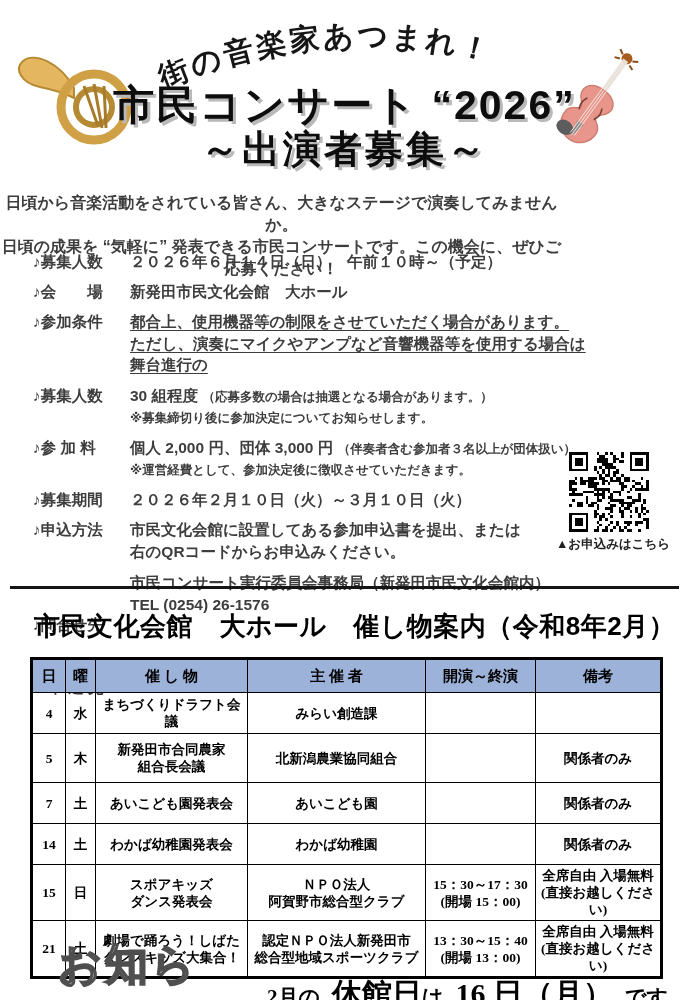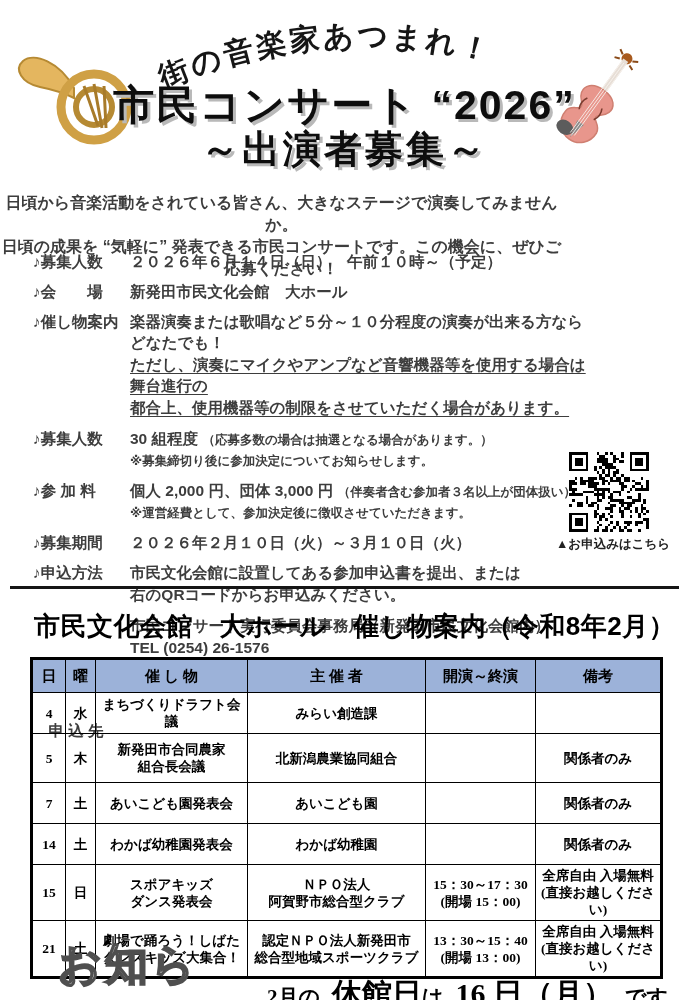--- a/index.html
+++ b/index.html
@@ -138,25 +138,24 @@
       <div class="dlabel">♪募集人数</div>
       <div class="dvalue">２０２６年６月１４日（日）　午前１０時～（予定）</div>
     </div>
 
     <div class="drow">
       <div class="dlabel">♪会　　場</div>
       <div class="dvalue">新発田市民文化会館　大ホール</div>
     </div>
 
     <div class="drow">
-      <div class="dlabel">♪催し物案内</div>
+      <div class="dlabel">♪参加条件</div>
       <div class="dvalue">
-        <div class="line">楽器演奏または歌唱など５分～１０分程度の演奏が出来る方ならどなたでも！</div>
+        <div class="line uline">都合上、使用機器等の制限をさせていただく場合があります。</div>
         <div class="line uline">ただし、演奏にマイクやアンプなど音響機器等を使用する場合は舞台進行の</div>
-        <div class="line uline">都合上、使用機器等の制限をさせていただく場合があります。</div>
       </div>
     </div>
 
     <div class="drow">
       <div class="dlabel">♪募集人数</div>
       <div class="dvalue">
         <div class="line">
           <span>30 組程度</span>
           <span class="small">（応募多数の場合は抽選となる場合があります。）</span>
         </div>

